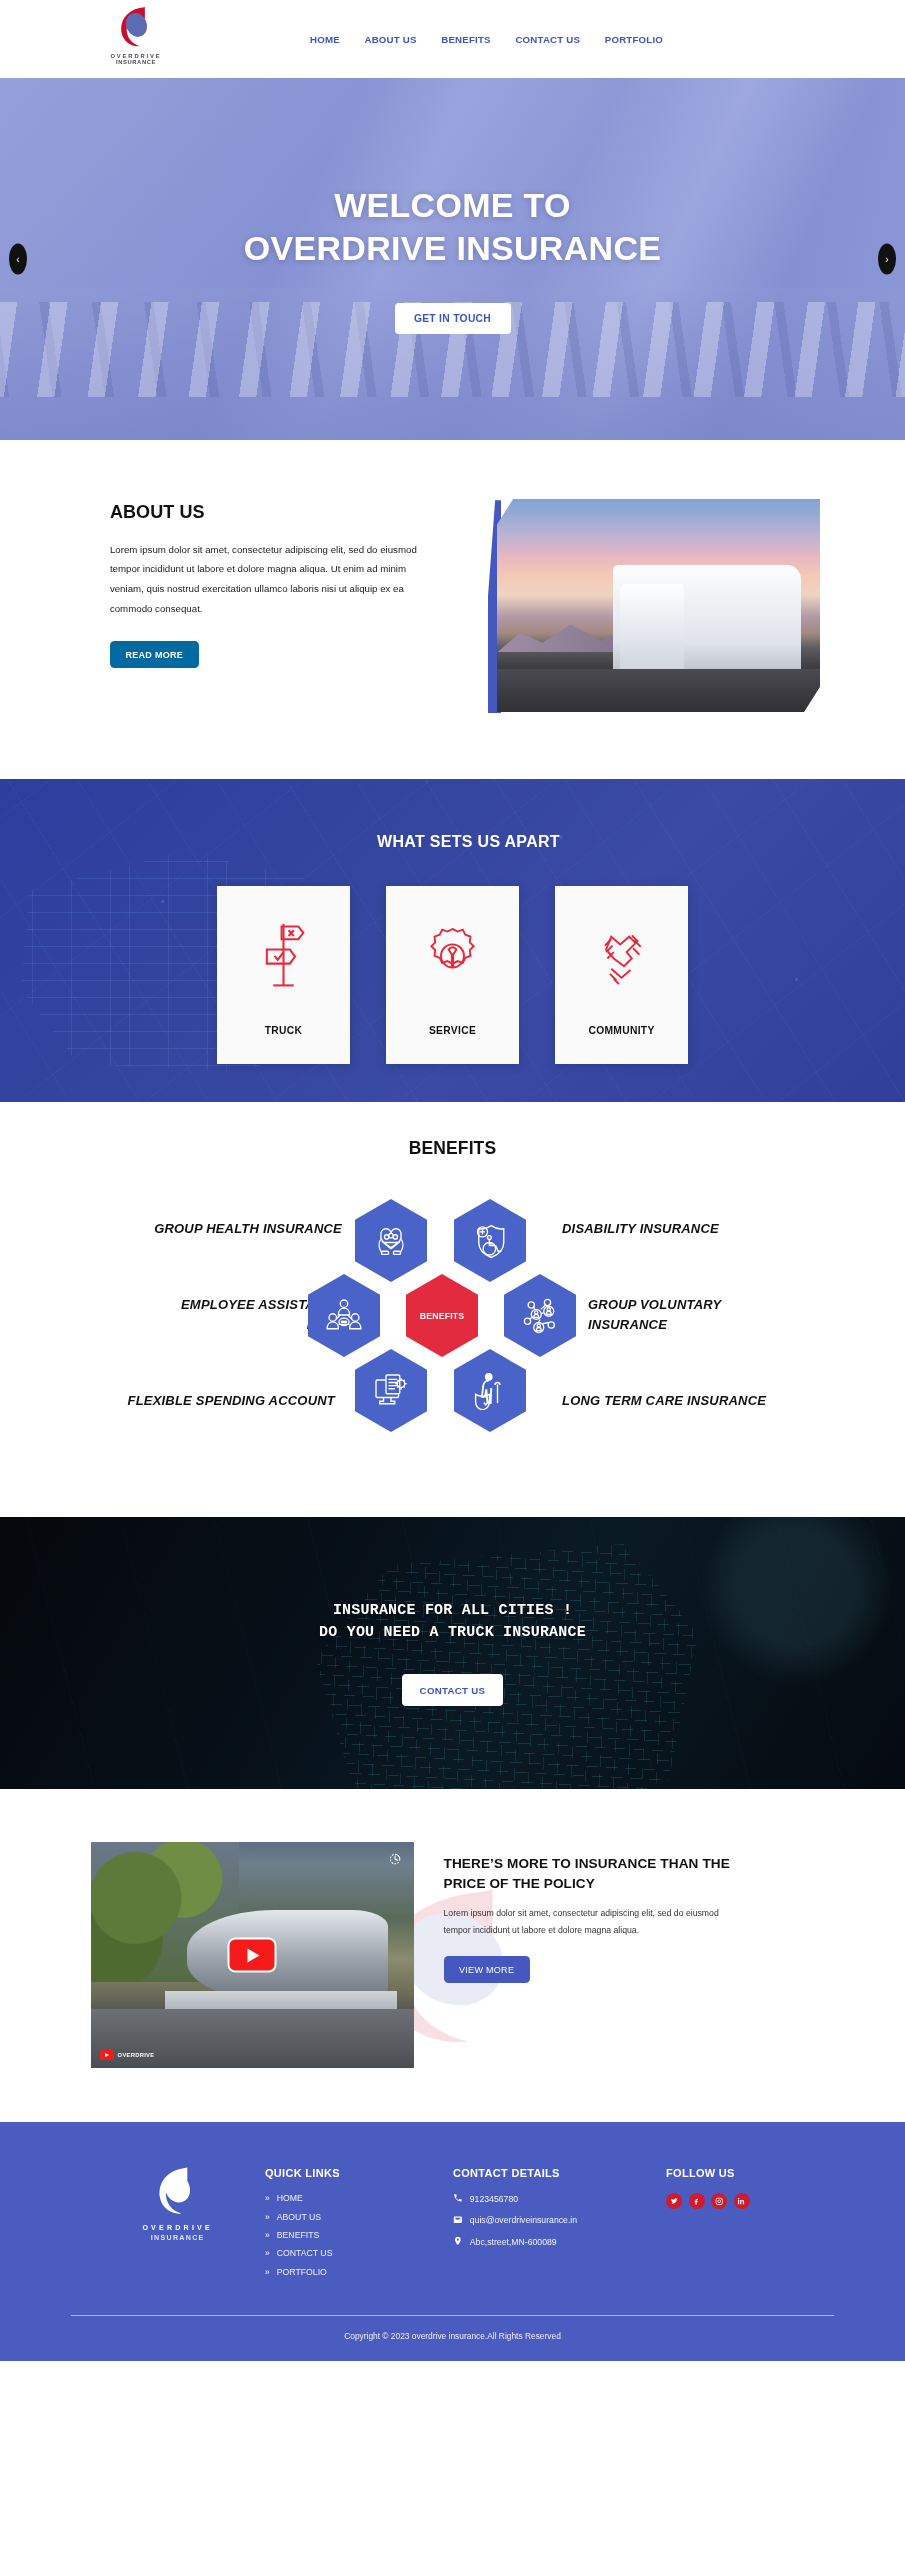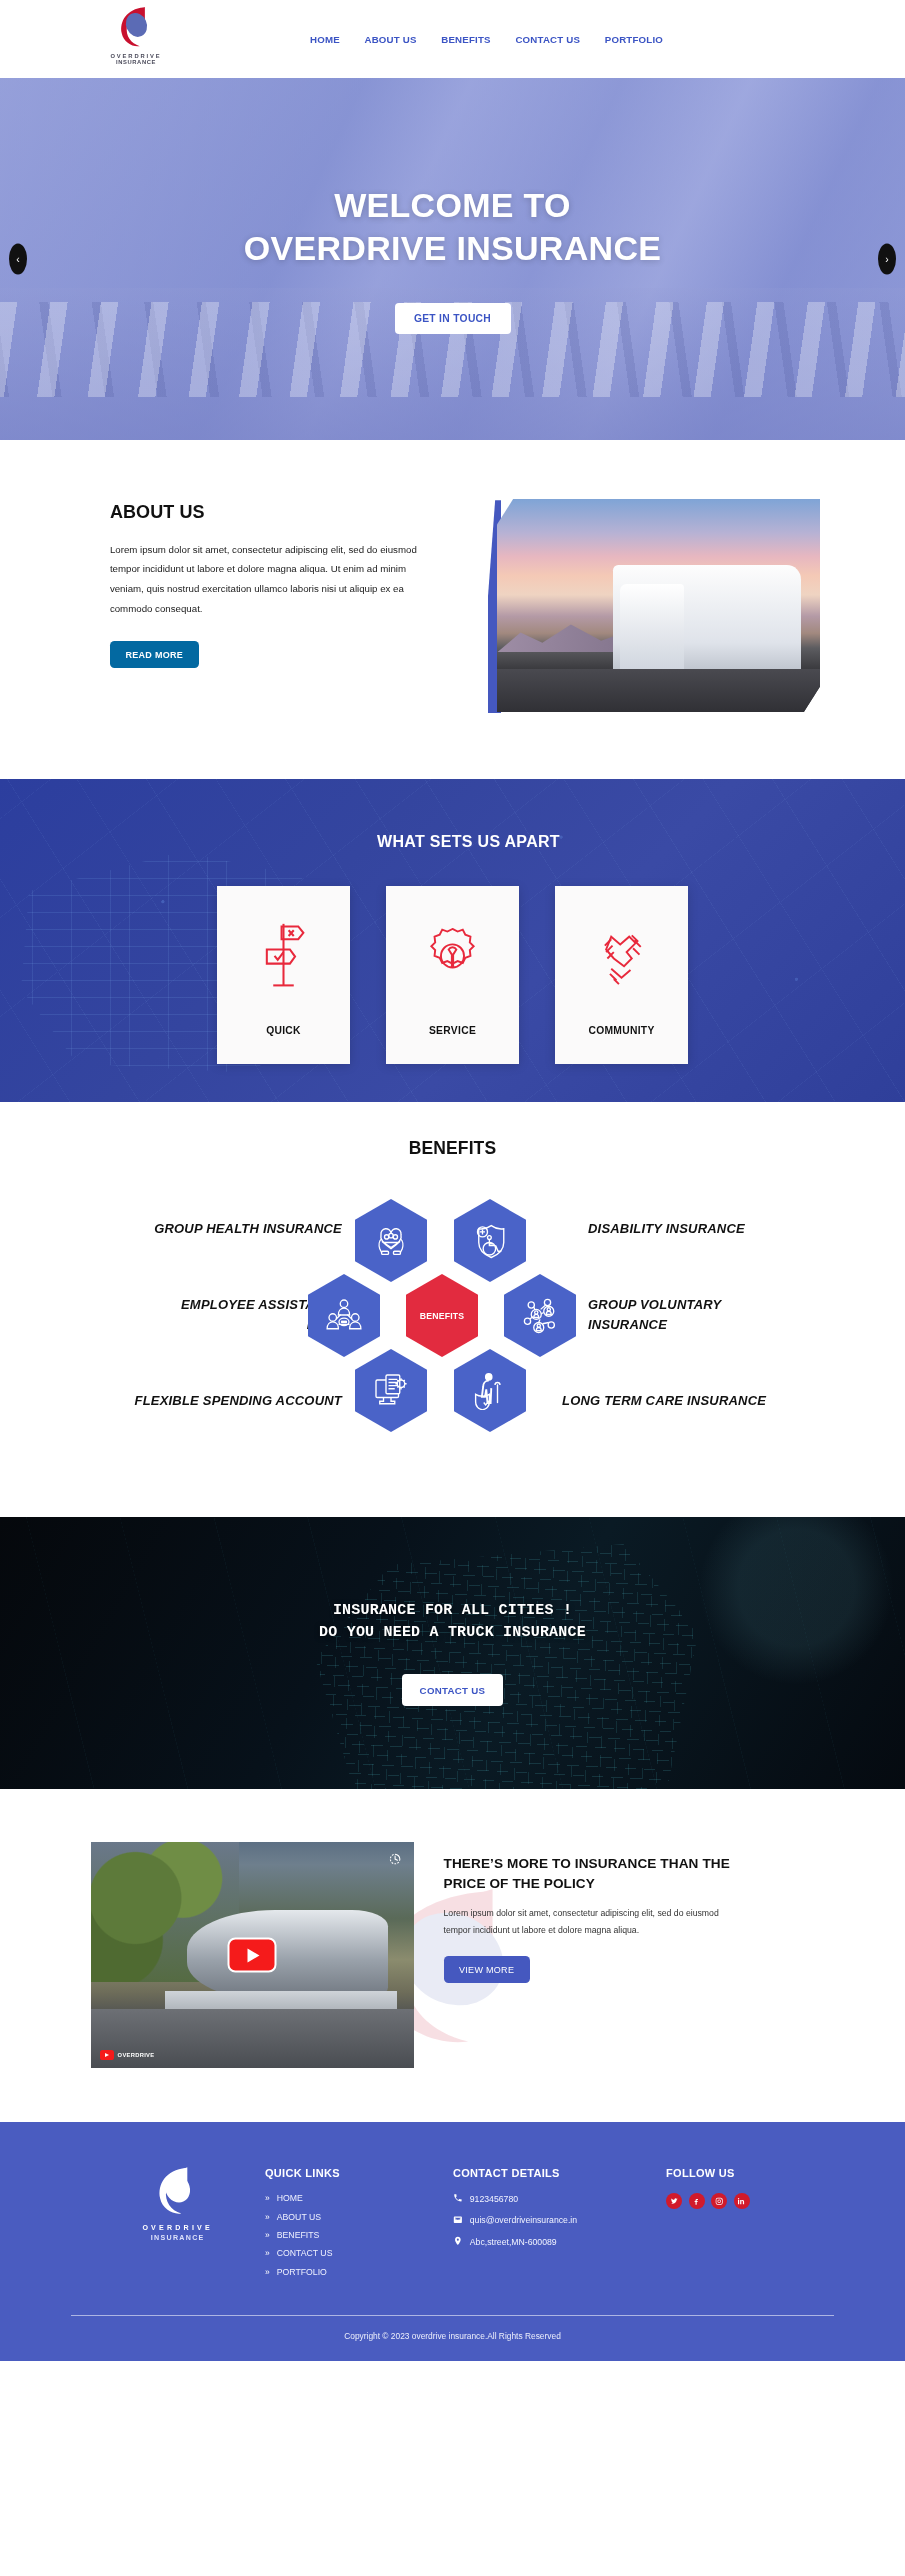--- a/index.html
+++ b/index.html
@@ -406,21 +406,21 @@
         <div class="ico">
           <svg viewBox="0 0 92 110" fill="none" stroke="#e8293c" stroke-width="3.2">
             <path d="M43 10 h26 l8 10 -8 10 h-26 z"></path>
             <path d="M20 46 h36 l8 11 -8 11 h-36 z"></path>
             <path d="M46 6 v96"></path>
             <path d="M30 102 h32"></path>
             <path d="M54 16 l8 9 M62 16 l-8 9"></path>
             <path d="M32 56 l5 6 9 -12"></path>
           </svg>
         </div>
-        <div class="lbl">QUICK</div>
+        <div class="lbl">TRUCK</div>
       </div>
       <div class="apart-card">
         <div class="ico">
           <svg viewBox="0 0 92 110" fill="none" stroke="#e8293c" stroke-width="3">
             <path d="M46 14 l8 4 8 -3 4 8 8 3 -1 9 6 6 -6 6 1 9 -8 3 -4 8 -8 -3 -8 4 -8 -4 -8 3 -4 -8 -8 -3 1 -9 -6 -6 6 -6 -1 -9 8 -3 4 -8 8 3 z"></path>
             <circle cx="46" cy="56" r="18"></circle>
             <path d="M40 46 a7 7 0 0 1 12 0 l-5 8 v18 h-2 v-18 z"></path>
           </svg>
         </div>
         <div class="lbl">SERVICE</div>
@@ -441,23 +441,23 @@
   </div>
 </div>
 
 <div class="benefits">
   <div class="benefits-title">BENEFITS</div>
 
   <div class="hexwrap">
 
     <div class="blabel r" style="left:71px; top:34px; width:200px;">GROUP HEALTH INSURANCE</div>
     <div class="blabel r" style="left:84px; top:109px; width:188px; line-height:1.5;">EMPLOYEE ASSISTANCE PLAN</div>
-    <div class="blabel r" style="left:45px; top:206px; width:226px;">FLEXIBLE  SPENDING ACCOUNT</div>
-
-    <div class="blabel l" style="left:517px; top:34px; width:213px;">DISABILITY INSURANCE</div>
+    <div class="blabel r" style="left:38px; top:206px; width:226px;">FLEXIBLE  SPENDING ACCOUNT</div>
+
+    <div class="blabel l" style="left:491px; top:34px; width:213px;">DISABILITY INSURANCE</div>
     <div class="blabel l" style="left:517px; top:109px; width:181px; line-height:1.5;">GROUP VOLUNTARY INSURANCE</div>
     <div class="blabel l" style="left:491px; top:206px; width:220px;">LONG TERM CARE INSURANCE</div>
 
     <div class="hex" style="left:284px; top:13px;">
       <span>
         <svg viewBox="0 0 64 64" fill="none" stroke="#fff" stroke-width="2.2">
           <path d="M32 46 C20 38 14 30 16 23 a8 8 0 0 1 16 -2 a8 8 0 0 1 16 2 c2 7 -4 15 -16 23z"></path>
           <circle cx="25" cy="27" r="3.4"></circle>
             <circle cx="32" cy="25" r="3.6"></circle>
             <circle cx="39" cy="27" r="3.4"></circle>

